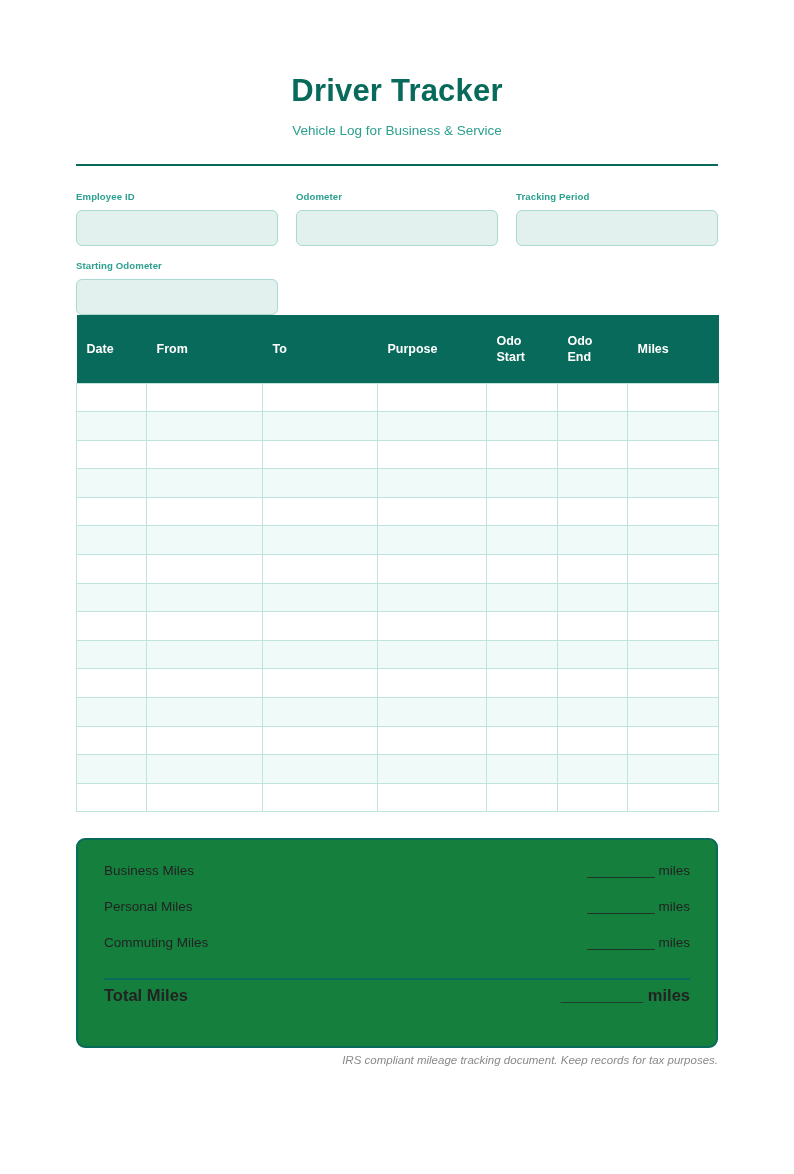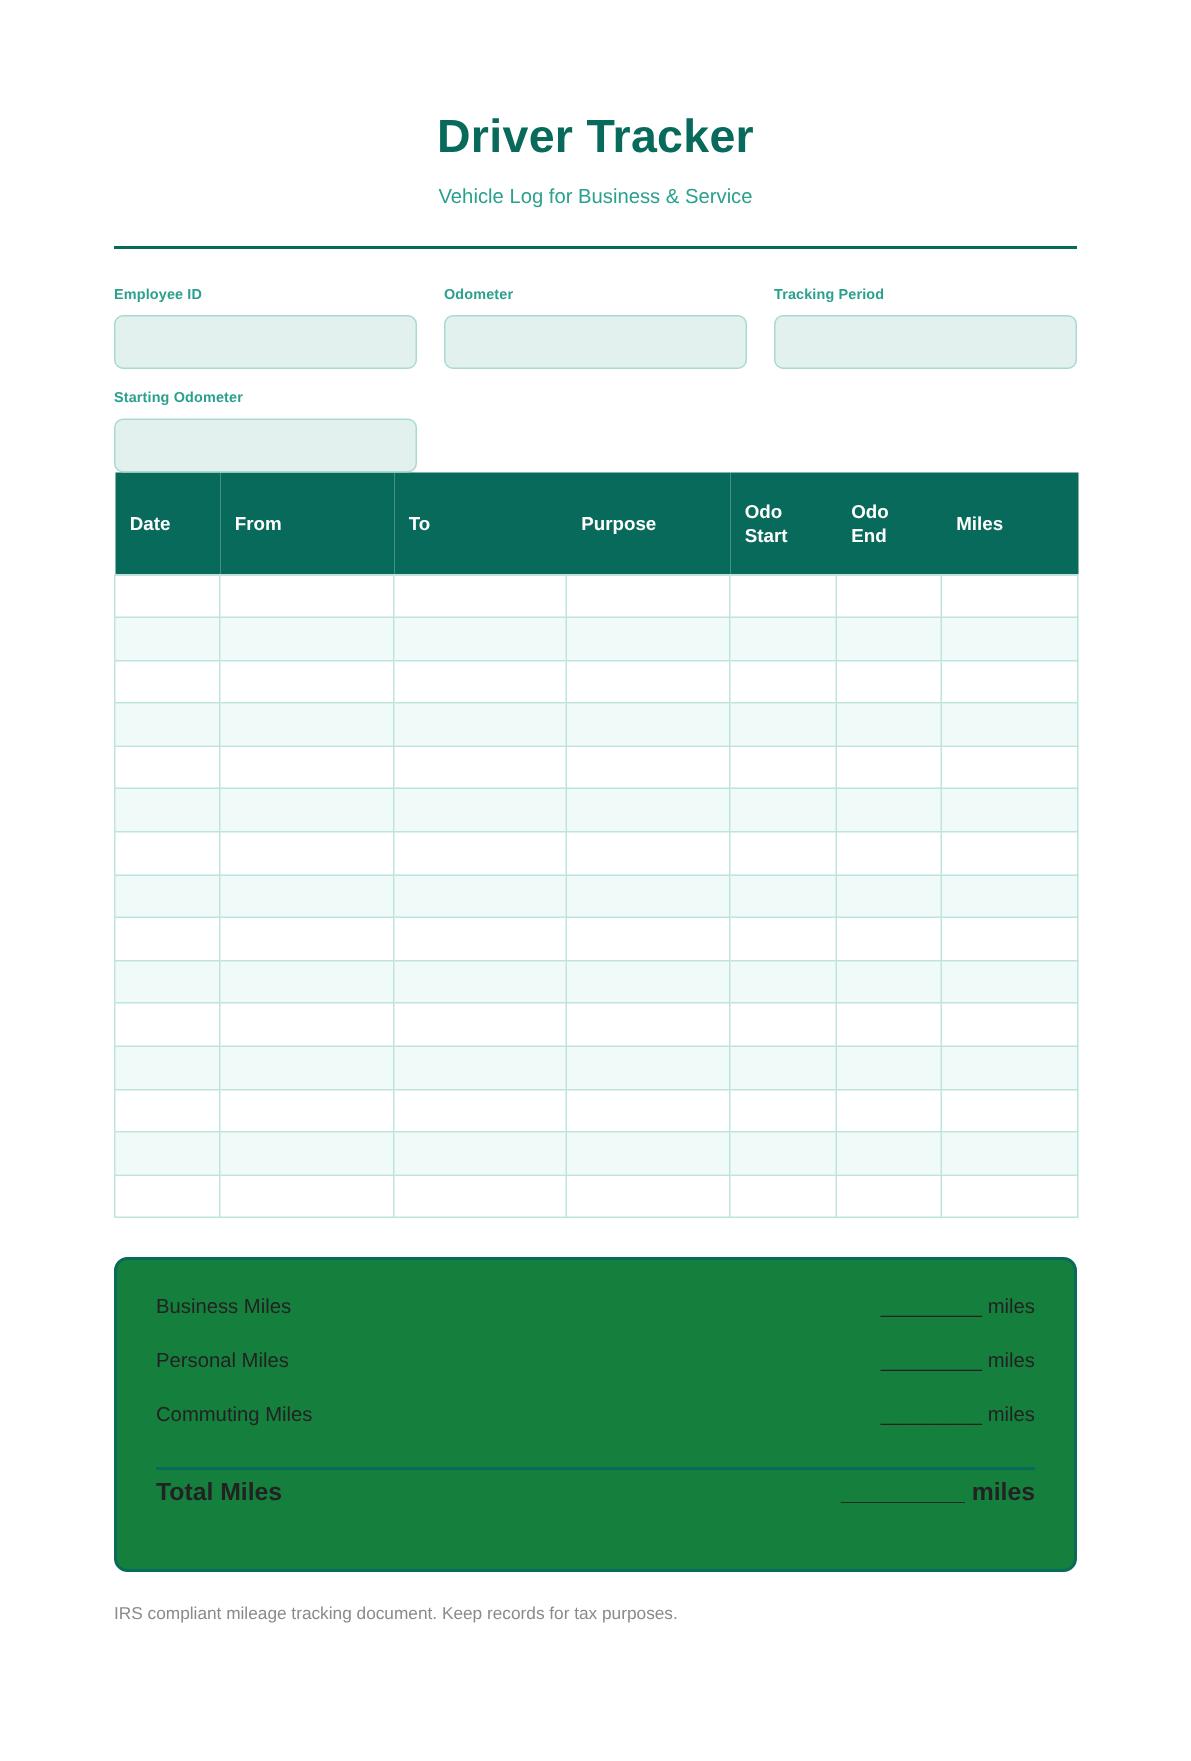--- a/index.html
+++ b/index.html
@@ -157,25 +157,26 @@
     font-size: 16.5px;
     font-weight: bold;
   }
   .summary-row.total .summary-value {
     font-size: 16.5px;
     font-weight: bold;
   }
 
   
   .doc-footer {
-    margin-top: 20px;
-    text-align: left;
+    margin-top: 4px;
+    text-align: right;
     font-size: 11.5px;
     line-height: 16px;
     color: #8a8a8a;
+    font-style: italic;
   }
 </style>
 </head>
 <body>
 
 <div class="page">
 
   <div class="doc-header">
     <h1 class="doc-title">Driver Tracker</h1>
     <p class="doc-subtitle">Vehicle Log for Business &amp; Service</p>

